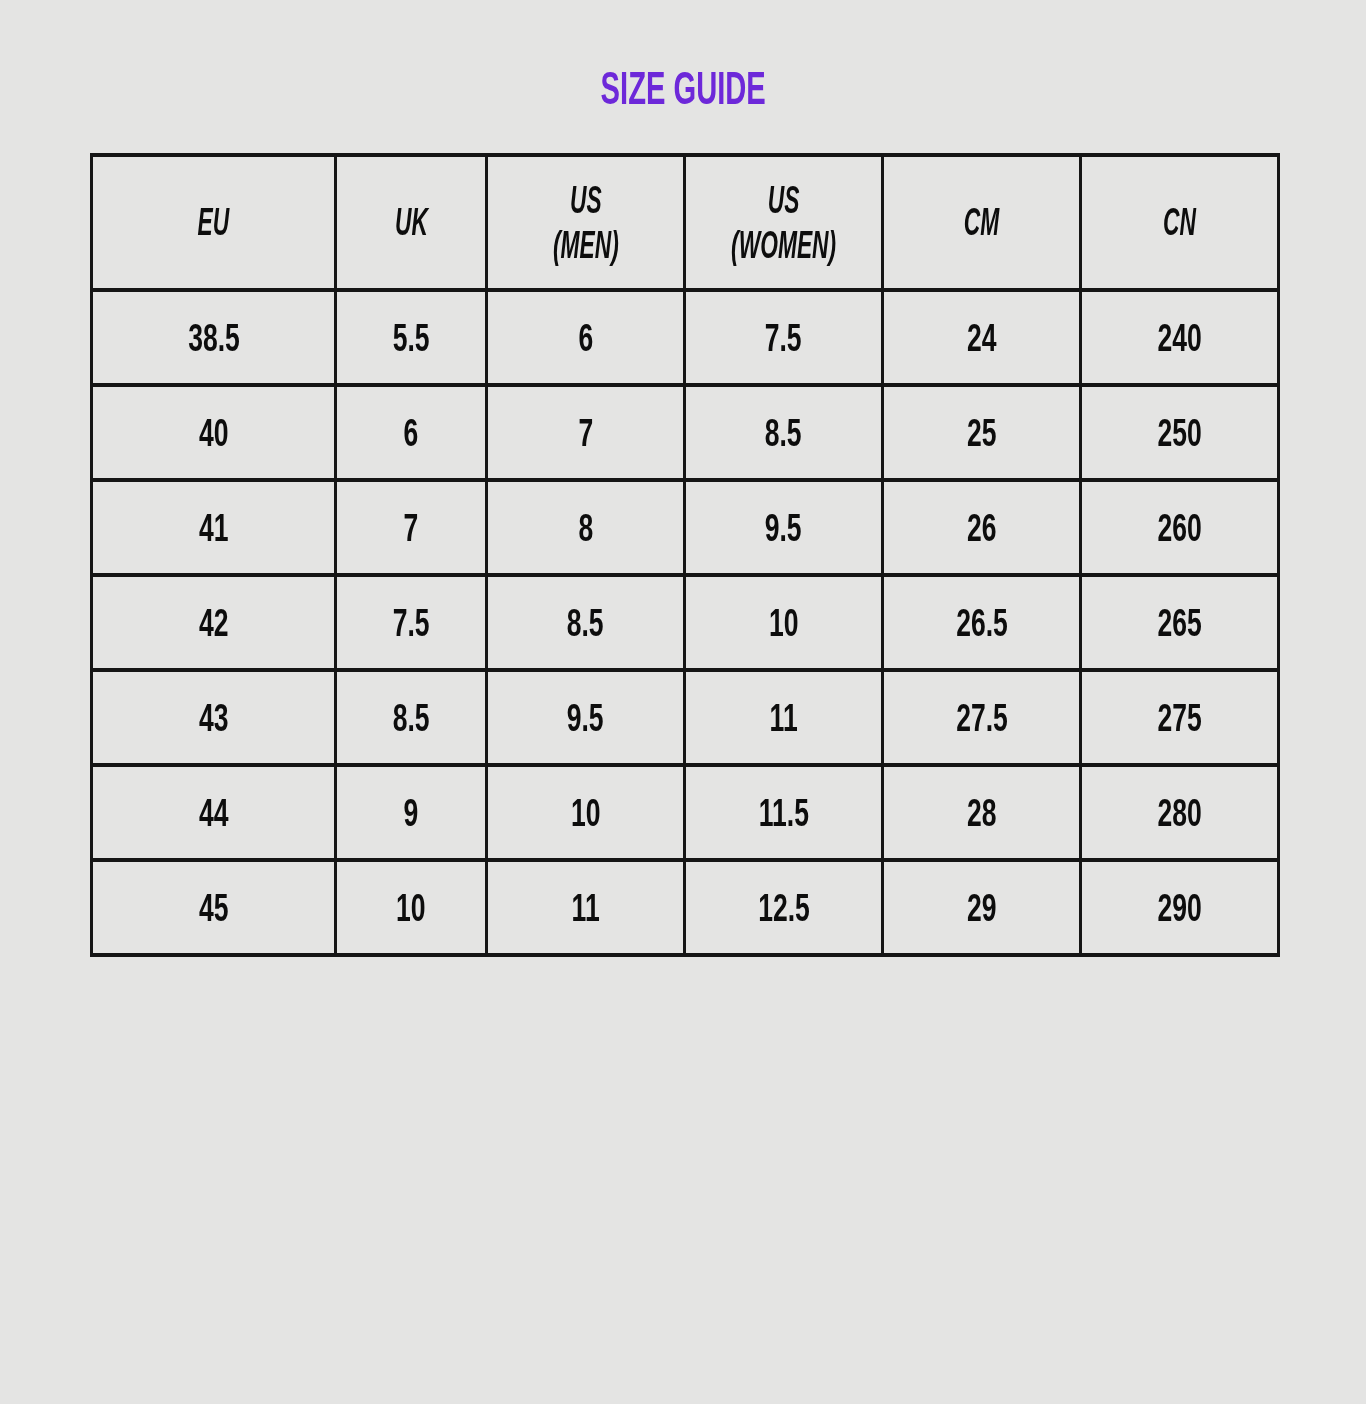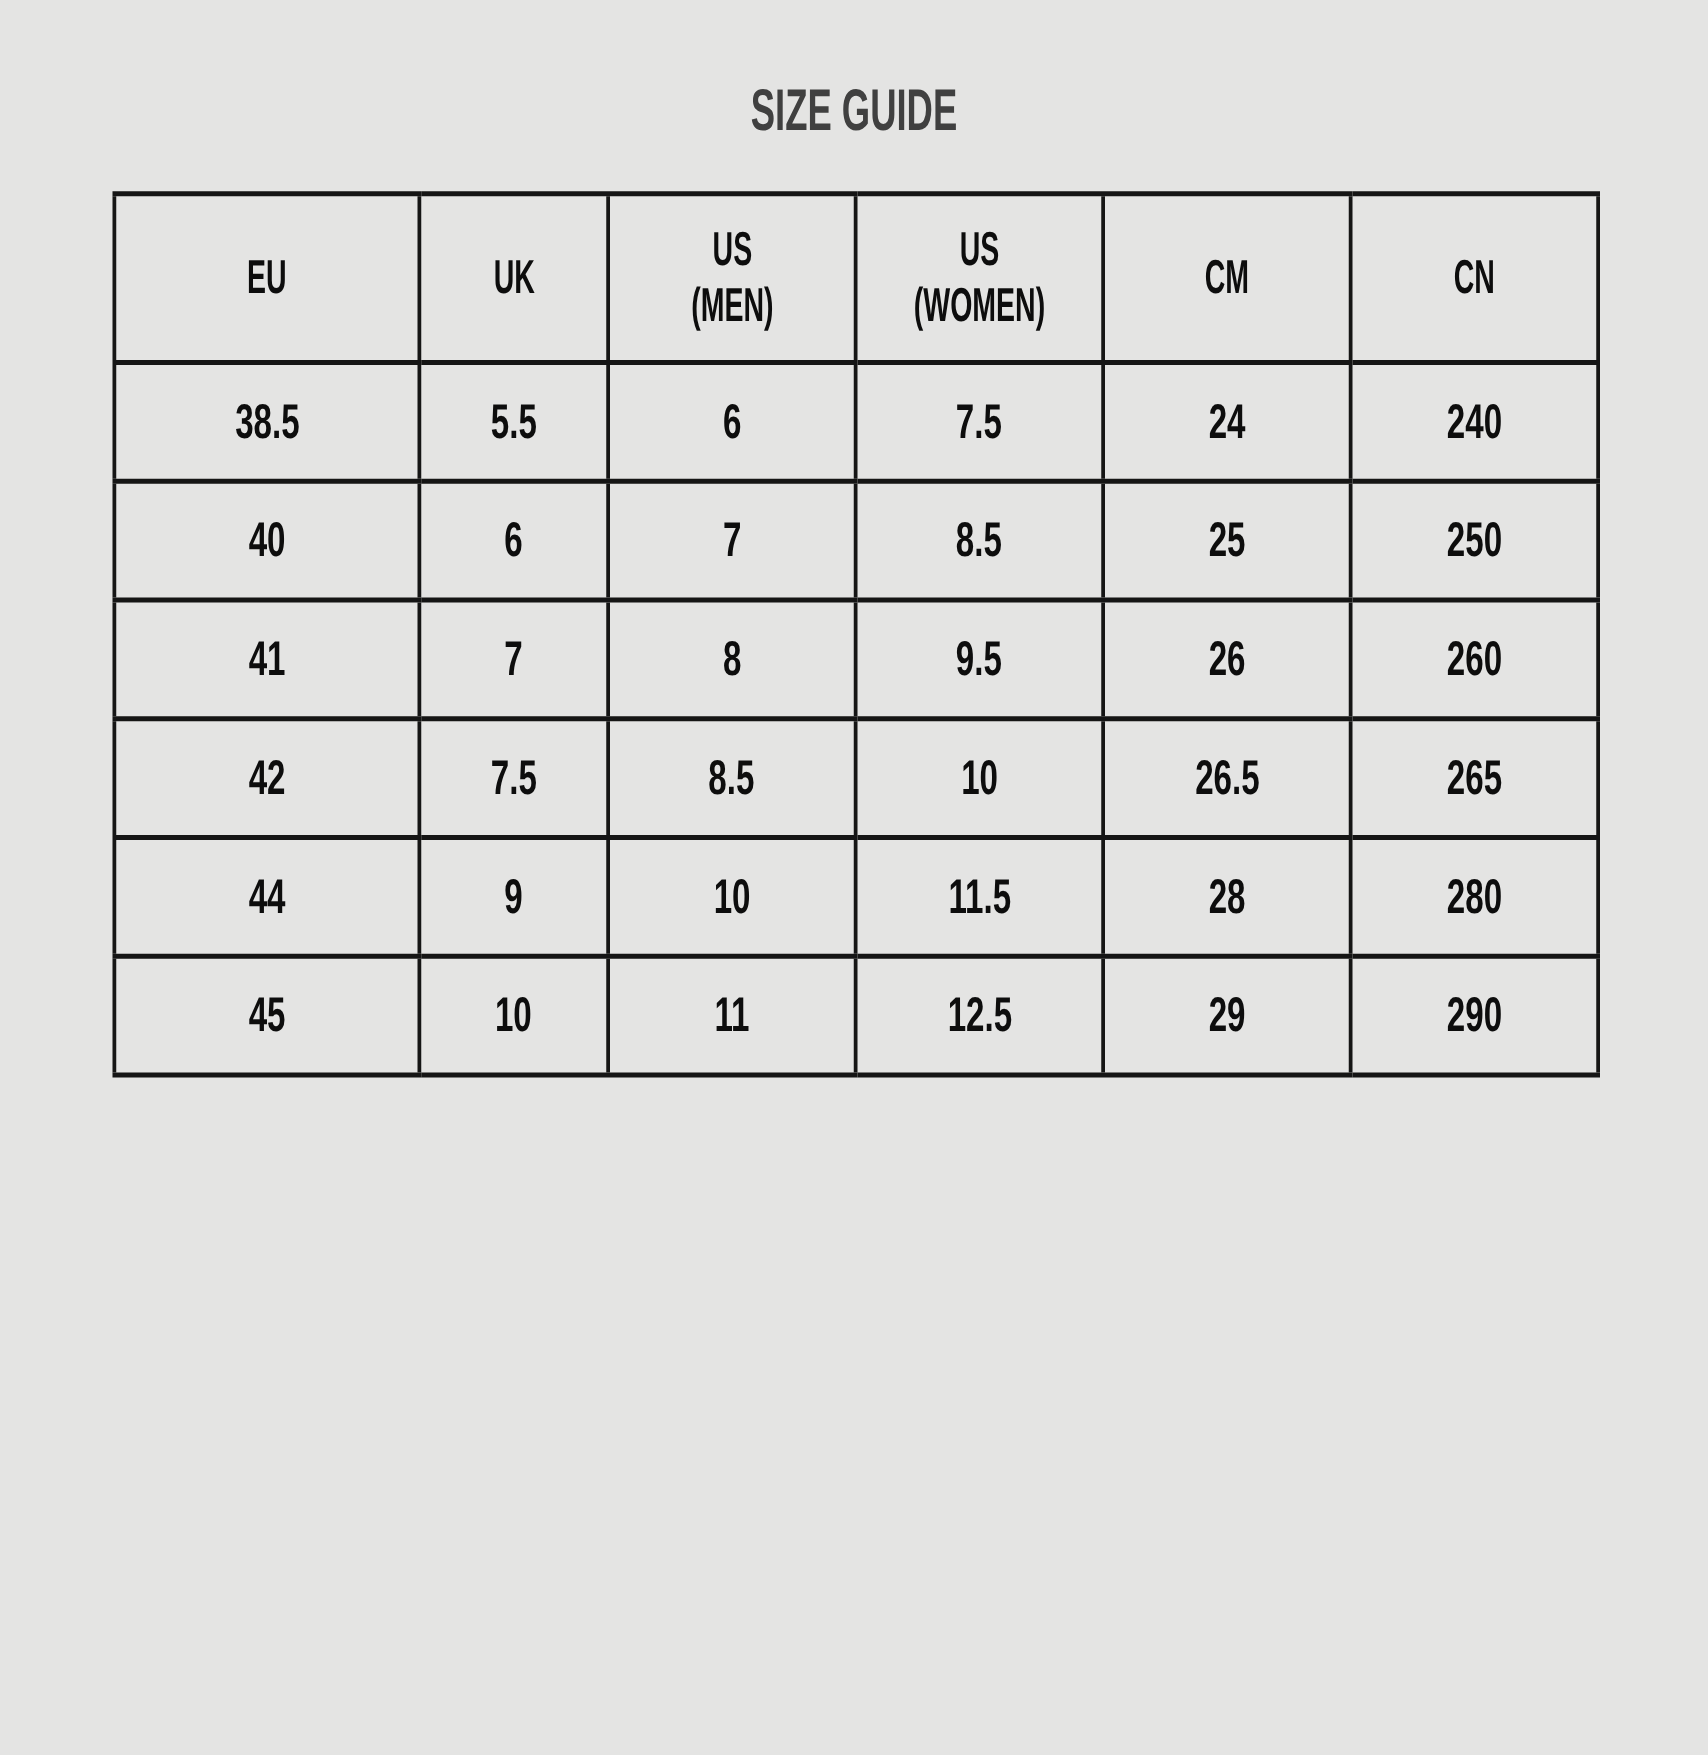--- a/index.html
+++ b/index.html
@@ -17,21 +17,21 @@
   .title-wrap {
     padding-top: 64px;
     text-align: center;
   }
   .page-title {
     margin: 0;
     font-size: 47px;
     font-weight: 700;
     line-height: 1.0;
     letter-spacing: 0px;
-    color: #404040;
+    color: #6d28d9;
   }
   .squeeze-title {
     display: inline-block;
     transform: scaleX(0.62);
     transform-origin: center;
     white-space: nowrap;
   }
   table.size-table {
     border-collapse: collapse;
     table-layout: fixed;
@@ -45,20 +45,21 @@
     border-left: 3px solid #151515;
     border-right: 3px solid #151515;
     border-top: 4px solid #151515;
     border-bottom: 4px solid #151515;
     text-align: center;
     vertical-align: middle;
     padding: 0;
   }
   table.size-table thead tr {
     height: 135px;
+    font-style: italic;
   }
   table.size-table tbody tr {
     height: 95px;
   }
   .hd {
     display: inline-block;
     transform: scaleX(0.60);
     transform-origin: center;
     font-size: 38px;
     font-weight: 700;
@@ -130,20 +131,28 @@
       </tr>
       <tr>
         <td><span class="ct">42</span></td>
         <td><span class="ct">7.5</span></td>
         <td><span class="ct">8.5</span></td>
         <td><span class="ct">10</span></td>
         <td><span class="ct">26.5</span></td>
         <td><span class="ct">265</span></td>
       </tr>
       <tr>
+        <td><span class="ct">43</span></td>
+        <td><span class="ct">8.5</span></td>
+        <td><span class="ct">9.5</span></td>
+        <td><span class="ct">11</span></td>
+        <td><span class="ct">27.5</span></td>
+        <td><span class="ct">275</span></td>
+      </tr>
+      <tr>
         <td><span class="ct">44</span></td>
         <td><span class="ct">9</span></td>
         <td><span class="ct">10</span></td>
         <td><span class="ct">11.5</span></td>
         <td><span class="ct">28</span></td>
         <td><span class="ct">280</span></td>
       </tr>
       <tr>
         <td><span class="ct">45</span></td>
         <td><span class="ct">10</span></td>

